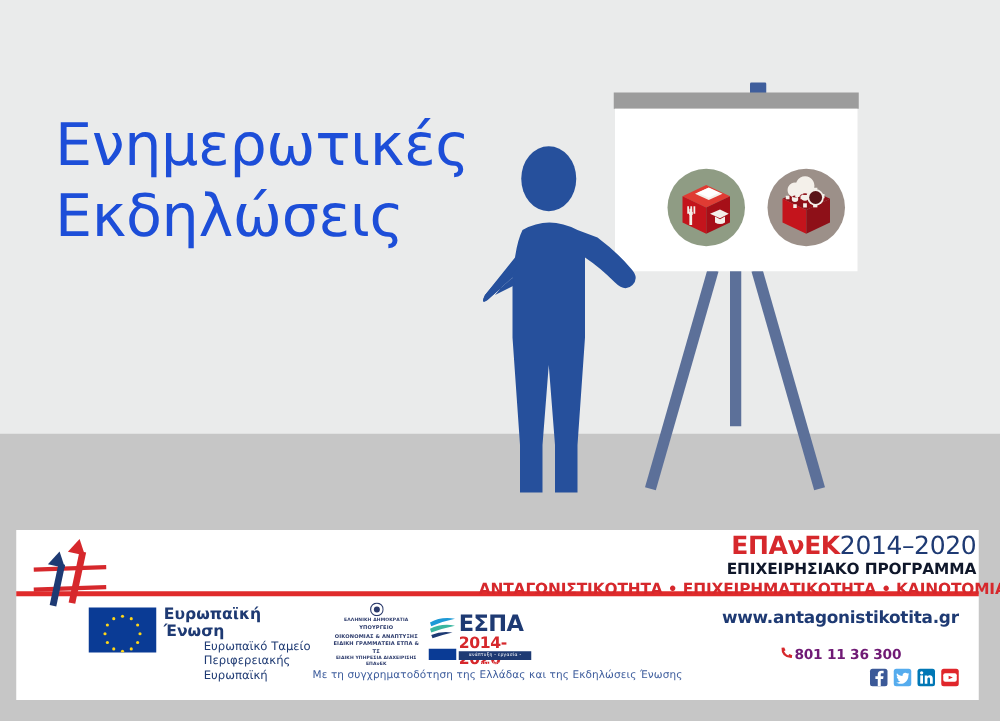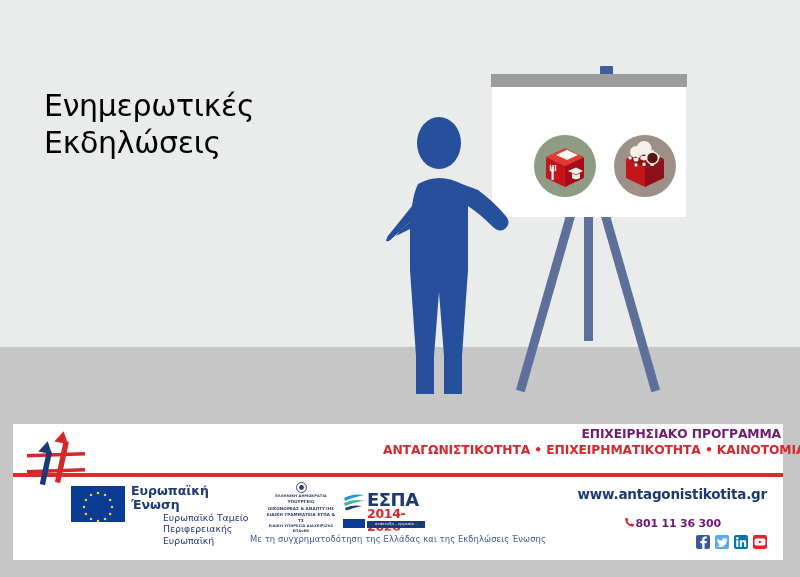--- a/index.html
+++ b/index.html
@@ -10,21 +10,21 @@
   }
   #poster{position:relative;width:800px;height:577px;overflow:hidden;background:#eaebeb;}
 
   
   .wall{position:absolute;left:0;top:0;width:800px;height:347px;background:#eaebeb;}
   .floor{position:absolute;left:0;top:347px;width:800px;height:230px;background:#c6c6c6;}
 
   
   .title{
     position:absolute;left:44px;top:88px;width:360px;
-    color:#000000;font-size:30px;line-height:1.22;font-weight:400;
+    color:#1d4ed8;font-size:47px;line-height:1.22;font-weight:400;
     letter-spacing:-0.3px;
   }
   .title .l2{display:block;}
 
   
   .easel{position:absolute;left:470px;top:66px;width:240px;height:340px;}
   .easel-knob{position:absolute;left:130px;top:0px;width:13px;height:9px;background:#3f5e9c;border-radius:1px;}
   .easel-topbar{position:absolute;left:21px;top:8px;width:196px;height:13px;background:#9c9c9c;}
   .board{position:absolute;left:22px;top:21px;width:194px;height:130px;background:#ffffff;}
   .leg{position:absolute;background:#5c7099;transform-origin:top center;}
@@ -50,21 +50,21 @@
   .banner-redline{position:absolute;left:0px;top:49px;width:770px;height:4px;background:#e02b2b;}
 
   
   .logo-arrows{position:absolute;left:12px;top:5px;width:62px;height:62px;}
 
   
   .head-block{position:absolute;left:370px;top:2px;width:398px;text-align:right;}
   .head-l1{font-size:20px;font-weight:bold;line-height:1.05;letter-spacing:-0.3px;}
   .head-l1 .ep{color:#d6282c;}
   .head-l1 .yr{color:#1e3a73;font-weight:normal;}
-  .head-l2{font-size:12.3px;font-weight:bold;color:#701a75;line-height:1.25;letter-spacing:-0.1px;margin-top:1px;}
+  .head-l2{font-size:12.3px;font-weight:bold;color:#0f172a;line-height:1.25;letter-spacing:-0.1px;margin-top:1px;}
   .head-l3{font-size:12.3px;font-weight:bold;color:#d6282c;line-height:1.25;letter-spacing:-0.1px;margin-top:1px;white-space:nowrap;}
 
   
   .eu{position:absolute;left:58px;top:60px;width:190px;height:40px;}
   .eu-flag{position:absolute;left:0;top:2px;width:54px;height:36px;background:#0a3b95;}
   .eu-text{position:absolute;left:60px;top:0px;color:#1e3a73;}
   .eu-t1{font-size:12.5px;font-weight:bold;line-height:1.12;}
   .eu-t2{font-size:9.3px;line-height:1.22;padding-left:32px;}
 
   
@@ -183,20 +183,23 @@
         <rect x="18" y="22" width="5.4" height="34" transform="rotate(12 21 40)"></rect>
         <polygon points="14,24 28,24 21,12" transform="rotate(12 21 20)"></polygon>
       </g>
       <g fill="#d6282c">
         <rect x="34" y="12" width="5.4" height="42" transform="rotate(12 37 34)"></rect>
         <polygon points="30,14 44,14 37,2" transform="rotate(12 37 10)"></polygon>
       </g>
     </svg>
 
     <div class="head-block">
+      <div class="head-l1">
+        <span class="ep">ΕΠΑνΕΚ</span><span class="yr">2014–2020</span>
+      </div>
       <div class="head-l2">ΕΠΙΧΕΙΡΗΣΙΑΚΟ ΠΡΟΓΡΑΜΜΑ</div>
       <div class="head-l3">ΑΝΤΑΓΩΝΙΣΤΙΚΟΤΗΤΑ • ΕΠΙΧΕΙΡΗΜΑΤΙΚΟΤΗΤΑ • ΚΑΙΝΟΤΟΜΙΑ</div>
     </div>
 
     <div class="eu">
       <div class="eu-flag">
         <svg width="54" height="36" viewBox="0 0 54 36">
           <g fill="#ffd617">
             <circle cx="27" cy="7" r="1.25"></circle>
               <circle cx="34" cy="8.9" r="1.25"></circle>

